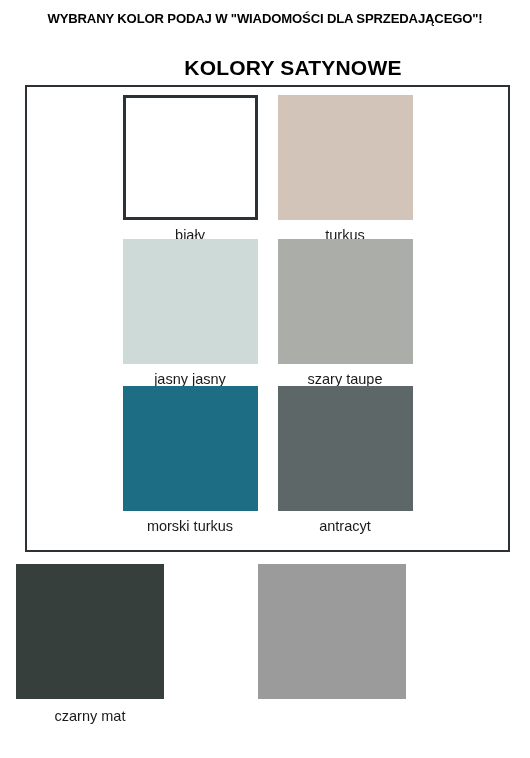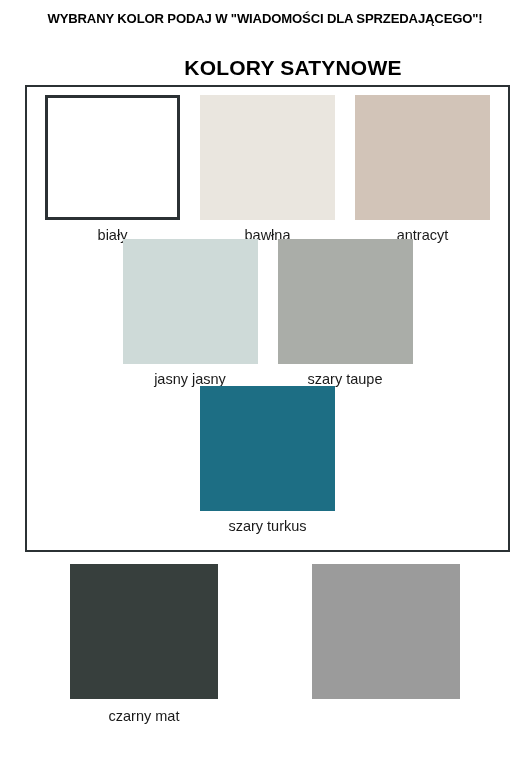--- a/index.html
+++ b/index.html
@@ -102,21 +102,21 @@
     white-space: nowrap;
   }
 
   
   .bottom-row {
     position: absolute;
     left: 0;
     top: 564px;
     width: 530px;
     display: flex;
-    justify-content: center;
+    justify-content: flex-start;
     gap: 62px;
   }
   .bottom-cell {
     width: 180px;
     display: flex;
     flex-direction: column;
     align-items: center;
   }
   .bottom-cell .swatch {
     width: 148px;
@@ -137,44 +137,44 @@
 
 <div class="palette-frame" style="border-color: rgb(43, 49, 52);">
   <div class="swatch-grid">
 
     <div class="row row-1">
       <div class="cell">
         <div class="swatch bordered" style="background-color: rgb(255, 255, 255); border-color: rgb(43, 49, 52);"></div>
         <div class="swatch-label">biały</div>
       </div>
       <div class="cell">
-        <div class="swatch" style="background-color: rgb(234, 230, 223);"></div>
-        <div class="swatch-label">bawłna</div>
-      </div>
-      <div class="cell">
         <div class="swatch" style="background-color: rgb(210, 196, 184);"></div>
-        <div class="swatch-label">antracyt</div>
+        <div class="swatch-label">turkus</div>
       </div>
     </div>
 
     <div class="row row-2">
       <div class="cell">
         <div class="swatch" style="background-color: rgb(206, 218, 216);"></div>
         <div class="swatch-label">jasny jasny</div>
       </div>
       <div class="cell">
         <div class="swatch" style="background-color: rgb(170, 173, 168);"></div>
         <div class="swatch-label">szary taupe</div>
       </div>
     </div>
 
     <div class="row row-3">
       <div class="cell">
         <div class="swatch" style="background-color: rgb(29, 110, 132);"></div>
-        <div class="swatch-label">szary turkus</div>
+        <div class="swatch-label">morski turkus</div>
+      </div>
+      <div class="cell">
+        <div class="swatch" style="background-color: rgb(94, 103, 104);"></div>
+        <div class="swatch-label">antracyt</div>
       </div>
     </div>
 
   </div>
 </div>
 
 <div class="bottom-row">
   <div class="bottom-cell">
     <div class="swatch" style="background-color: rgb(55, 63, 61);"></div>
     <div class="swatch-label">czarny mat</div>

